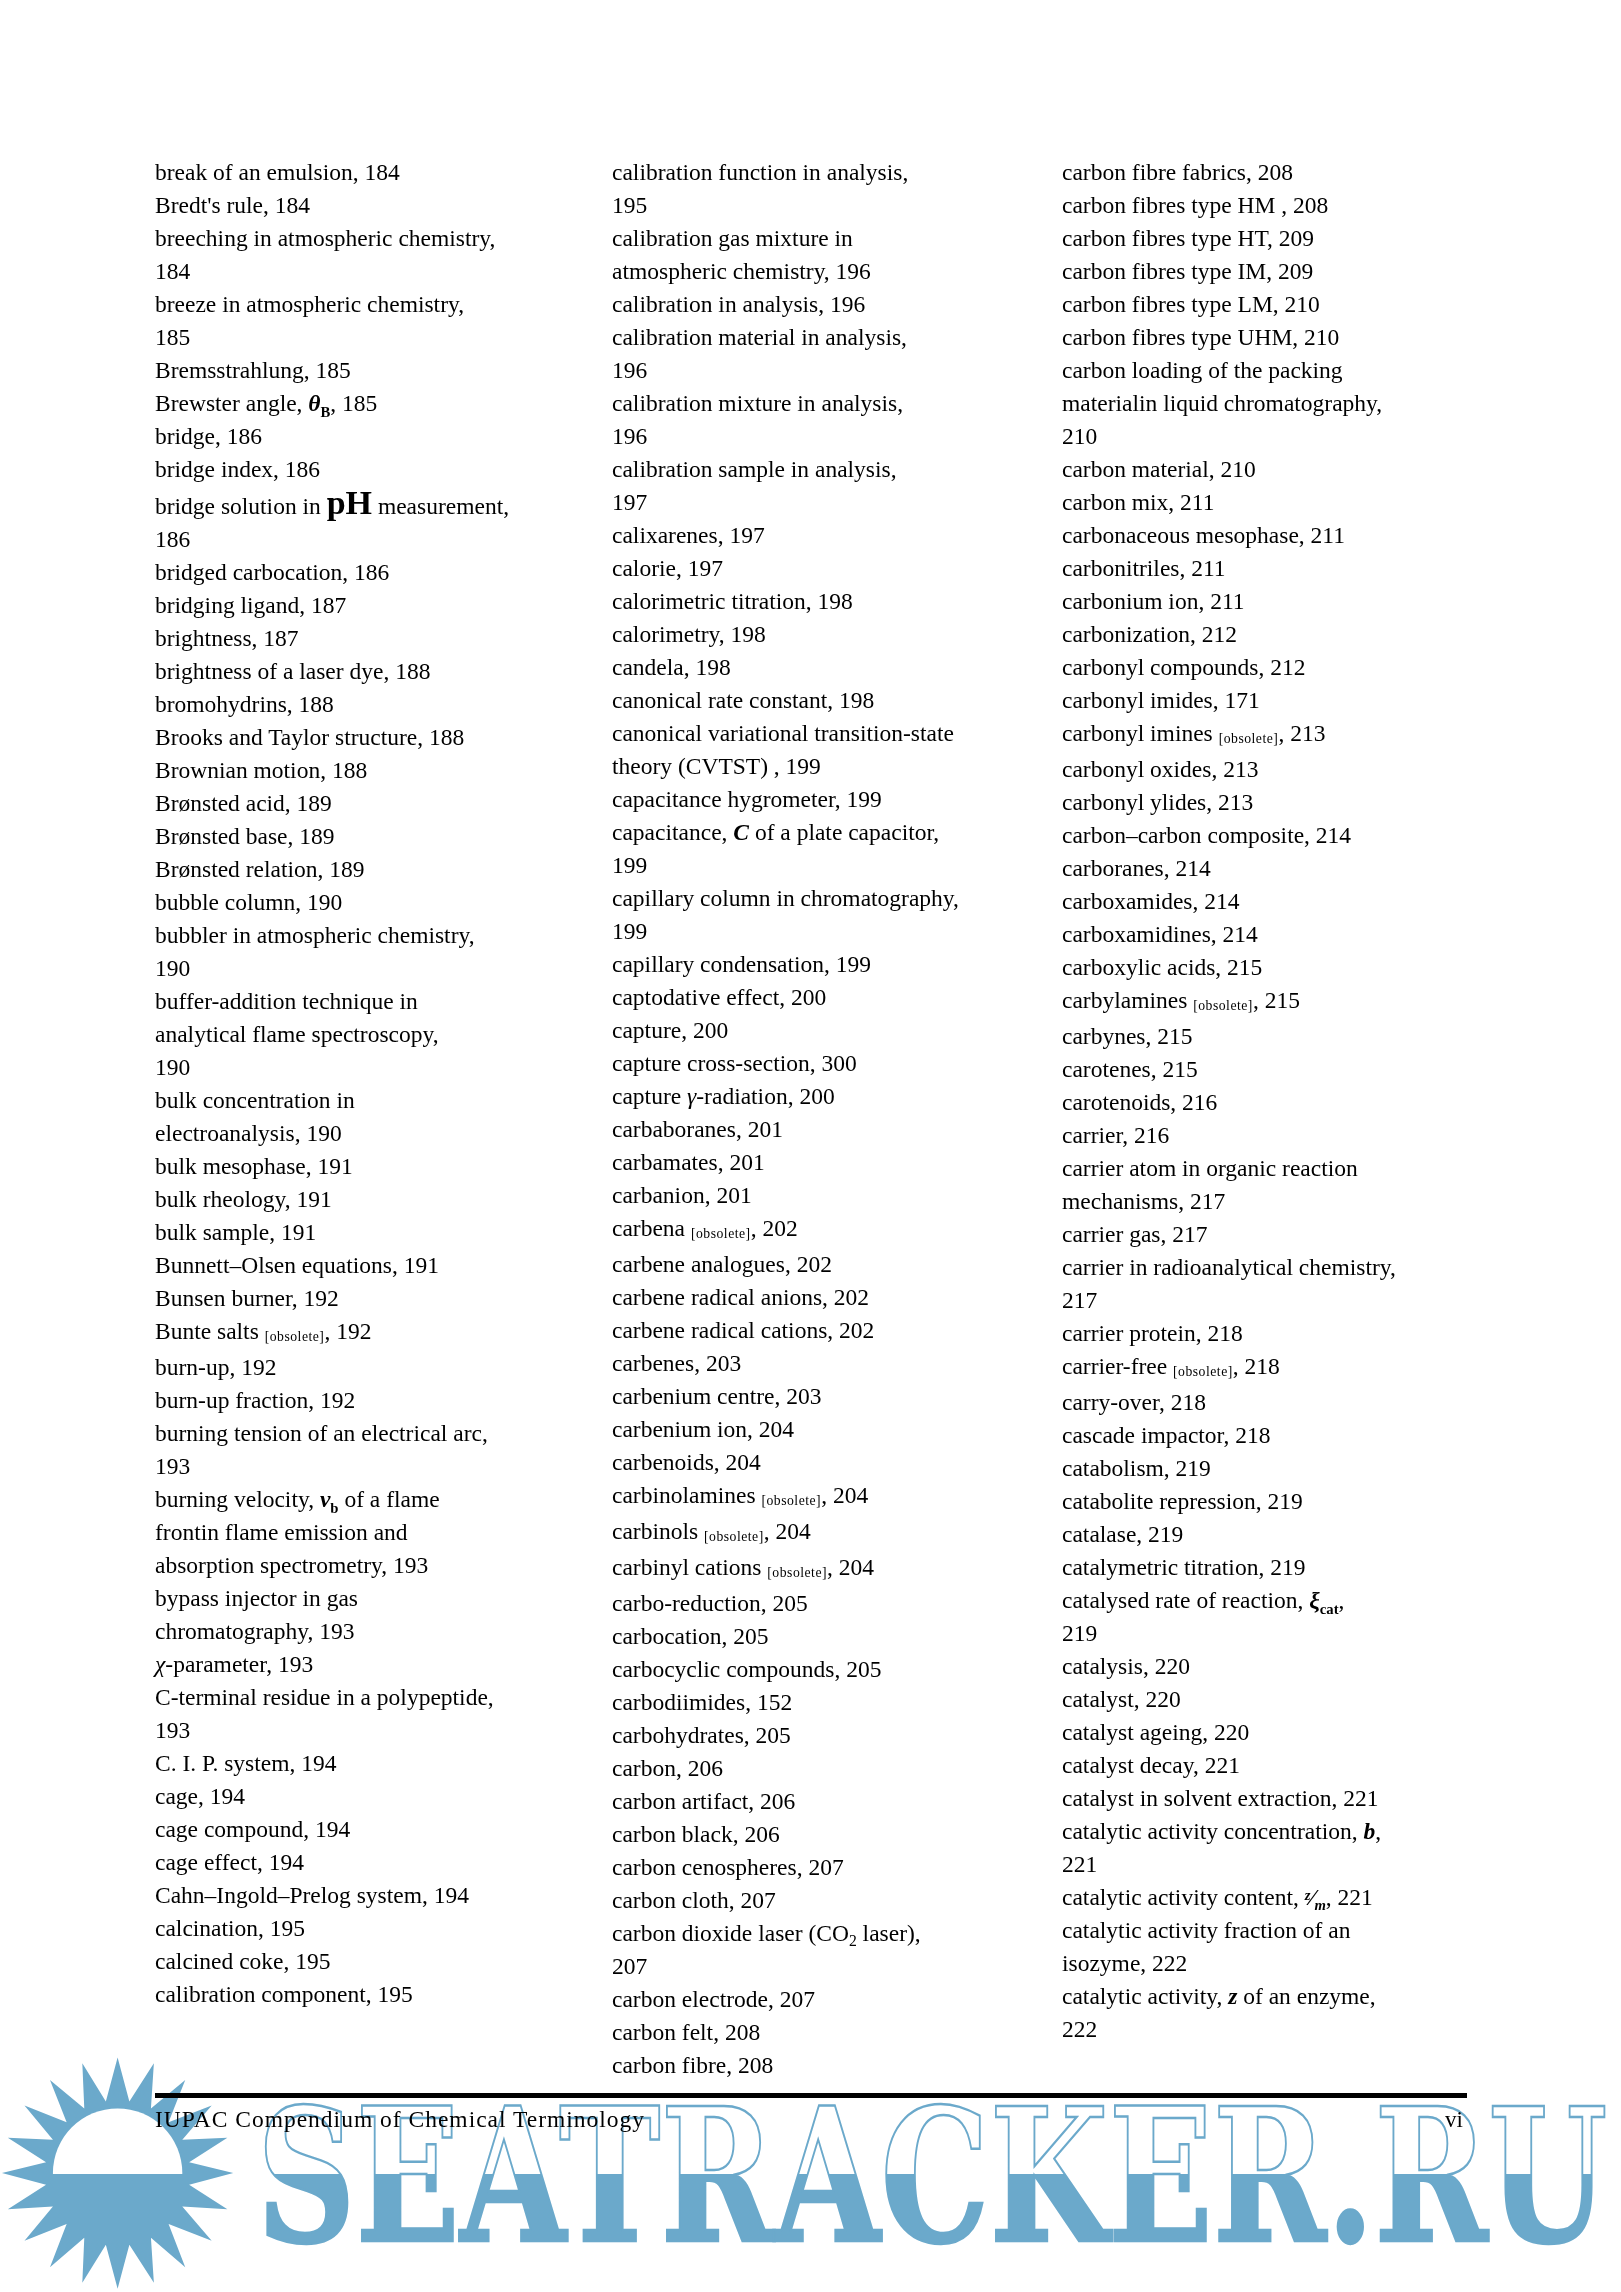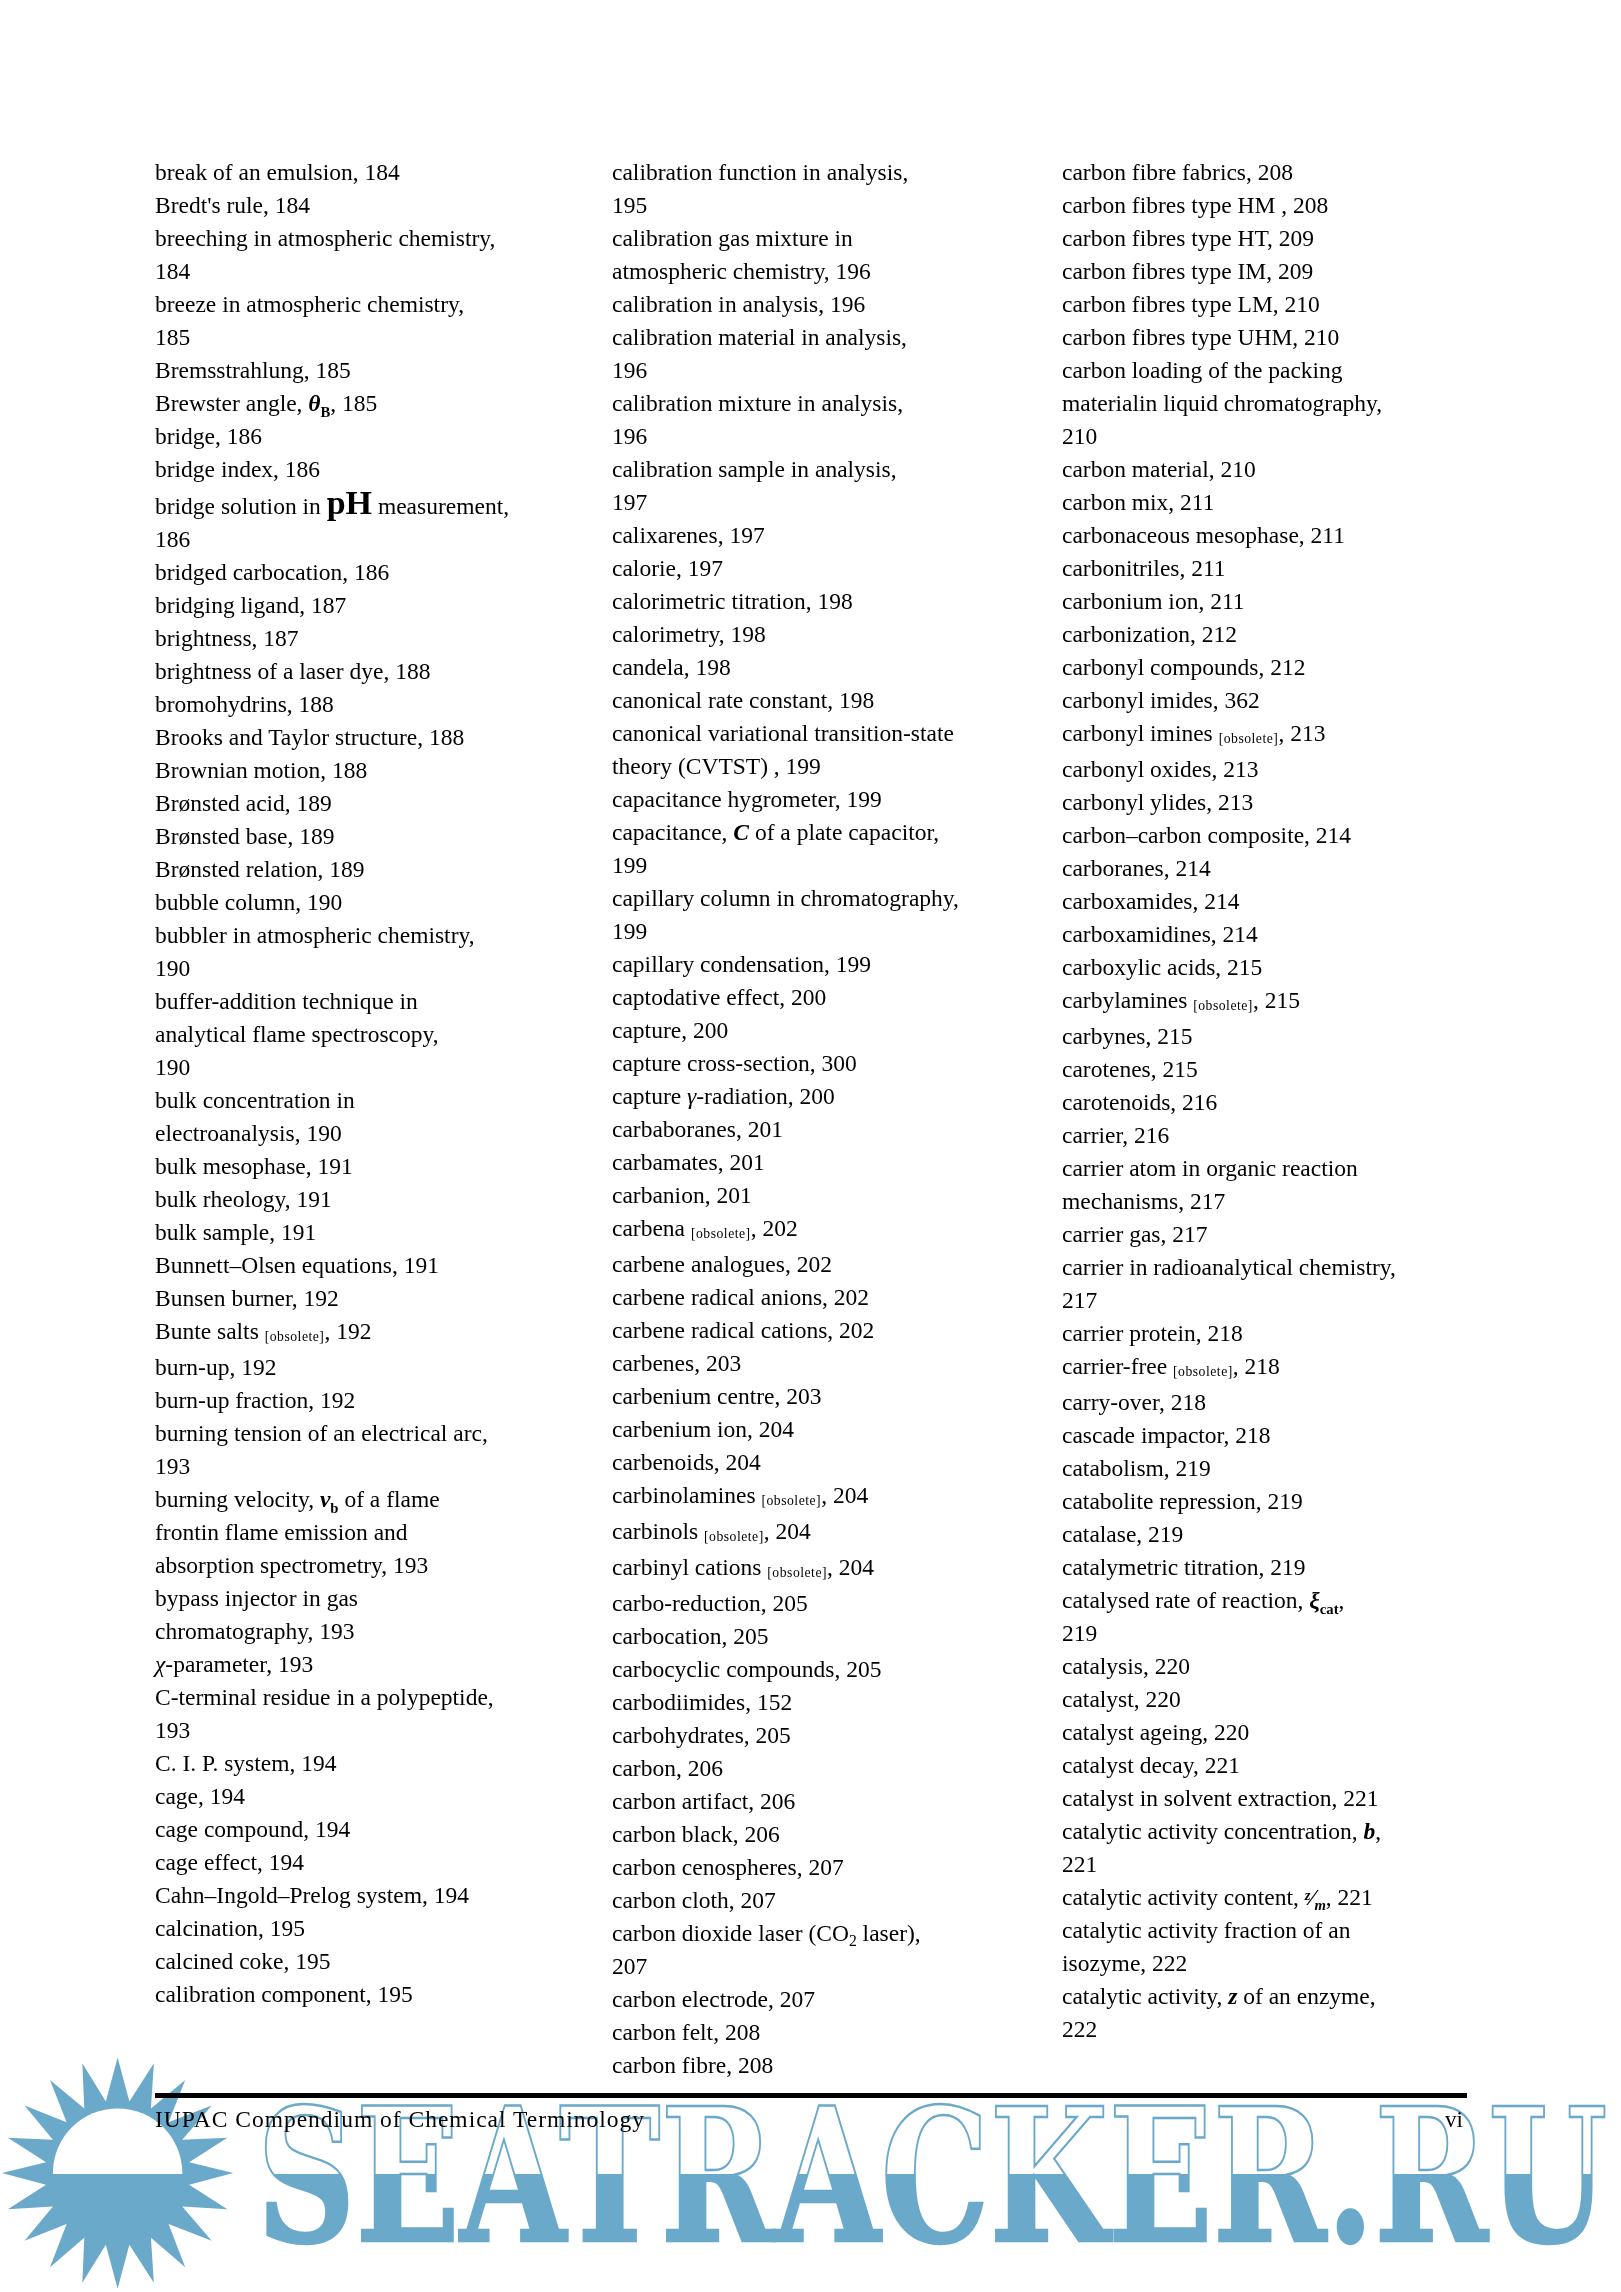--- a/index.html
+++ b/index.html
@@ -155,21 +155,21 @@
         <div class="entry">carbon fibres type LM, 210</div>
         <div class="entry">carbon fibres type UHM, 210</div>
         <div class="entry">carbon loading of the packing<br>materialin liquid chromatography,<br>210</div>
         <div class="entry">carbon material, 210</div>
         <div class="entry">carbon mix, 211</div>
         <div class="entry">carbonaceous mesophase, 211</div>
         <div class="entry">carbonitriles, 211</div>
         <div class="entry">carbonium ion, 211</div>
         <div class="entry">carbonization, 212</div>
         <div class="entry">carbonyl compounds, 212</div>
-        <div class="entry">carbonyl imides, 362</div>
+        <div class="entry">carbonyl imides, 171</div>
         <div class="entry">carbonyl imines <span class="ob">[obsolete]</span>, 213</div>
         <div class="entry">carbonyl oxides, 213</div>
         <div class="entry">carbonyl ylides, 213</div>
         <div class="entry">carbon–carbon composite, 214</div>
         <div class="entry">carboranes, 214</div>
         <div class="entry">carboxamides, 214</div>
         <div class="entry">carboxamidines, 214</div>
         <div class="entry">carboxylic acids, 215</div>
         <div class="entry">carbylamines <span class="ob">[obsolete]</span>, 215</div>
         <div class="entry">carbynes, 215</div>

